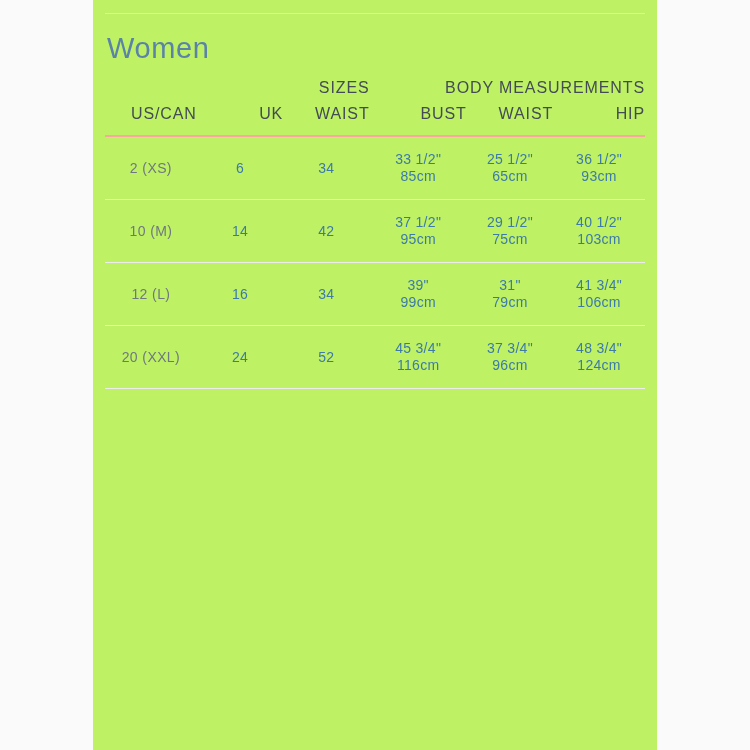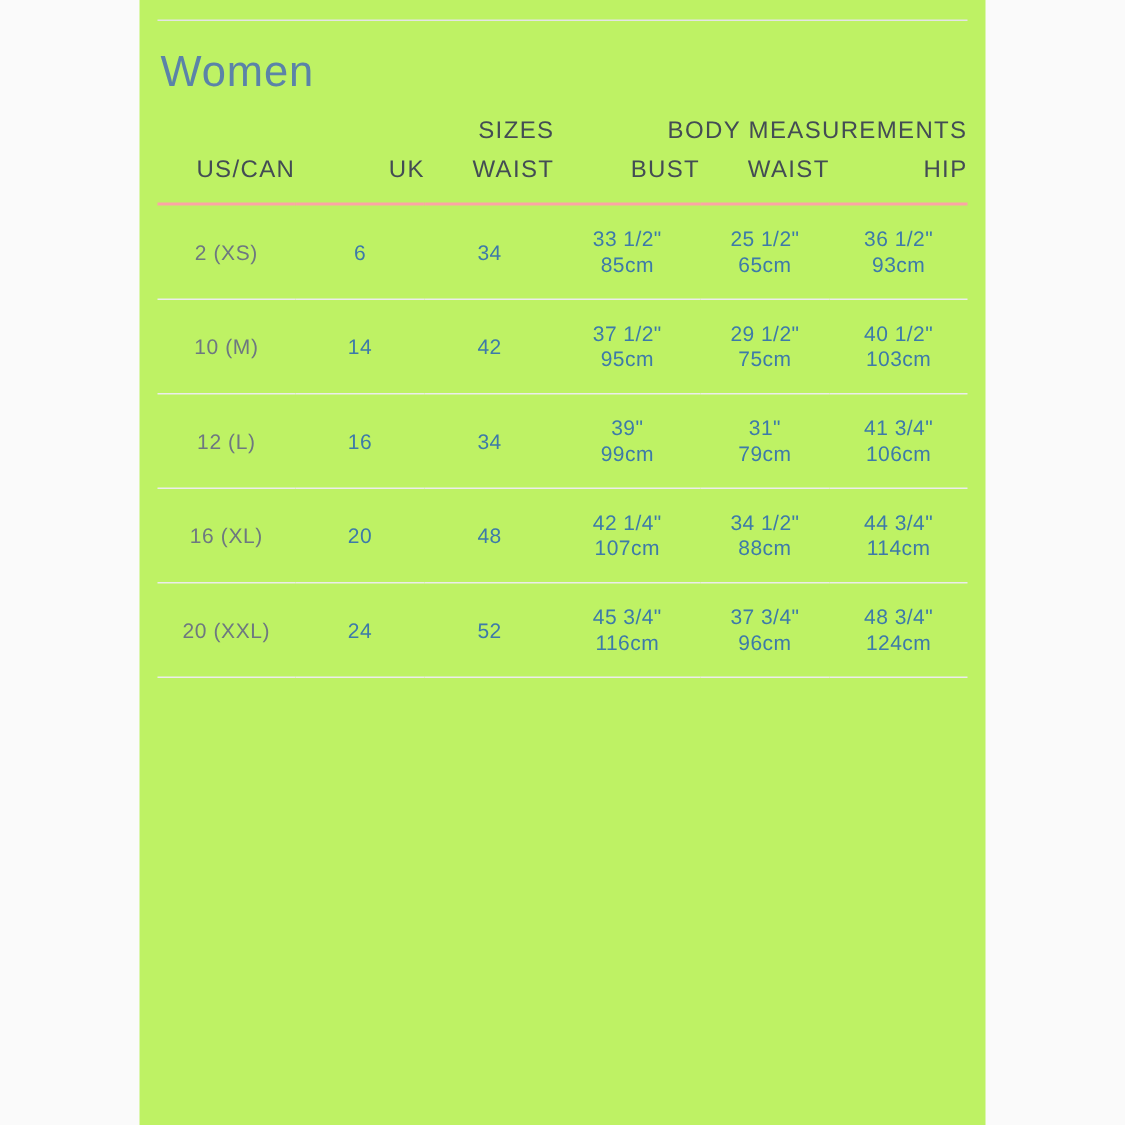--- a/index.html
+++ b/index.html
@@ -142,37 +142,20 @@
       <span class="in">31"</span>
       <span class="cm">79cm</span>
     </td>
     <td class="c-blue">
       <span class="in">41 3/4"</span>
       <span class="cm">106cm</span>
     </td>
   </tr>
 
 
-  <tr class="size-row">
-    <td class="c-gray">16 (XL)</td>
-    <td class="c-blue">20</td>
-    <td class="c-blue">48</td>
-    <td class="c-blue">
-      <span class="in">42 1/4"</span>
-      <span class="cm">107cm</span>
-    </td>
-    <td class="c-blue">
-      <span class="in">34 1/2"</span>
-      <span class="cm">88cm</span>
-    </td>
-    <td class="c-blue">
-      <span class="in">44 3/4"</span>
-      <span class="cm">114cm</span>
-    </td>
-  </tr>
 
 
   <tr class="size-row">
     <td class="c-gray">20 (XXL)</td>
     <td class="c-blue">24</td>
     <td class="c-blue">52</td>
     <td class="c-blue">
       <span class="in">45 3/4"</span>
       <span class="cm">116cm</span>
     </td>

